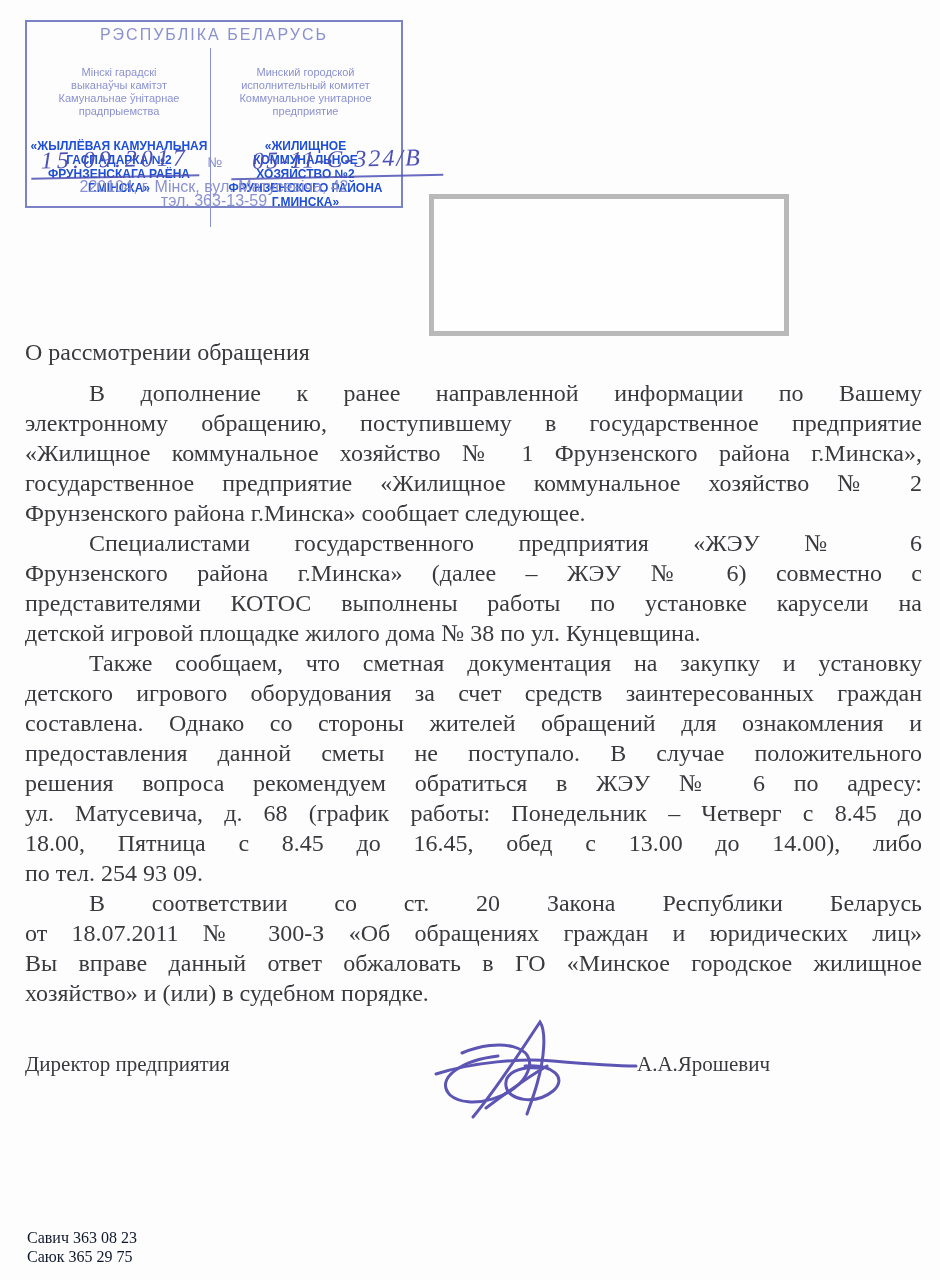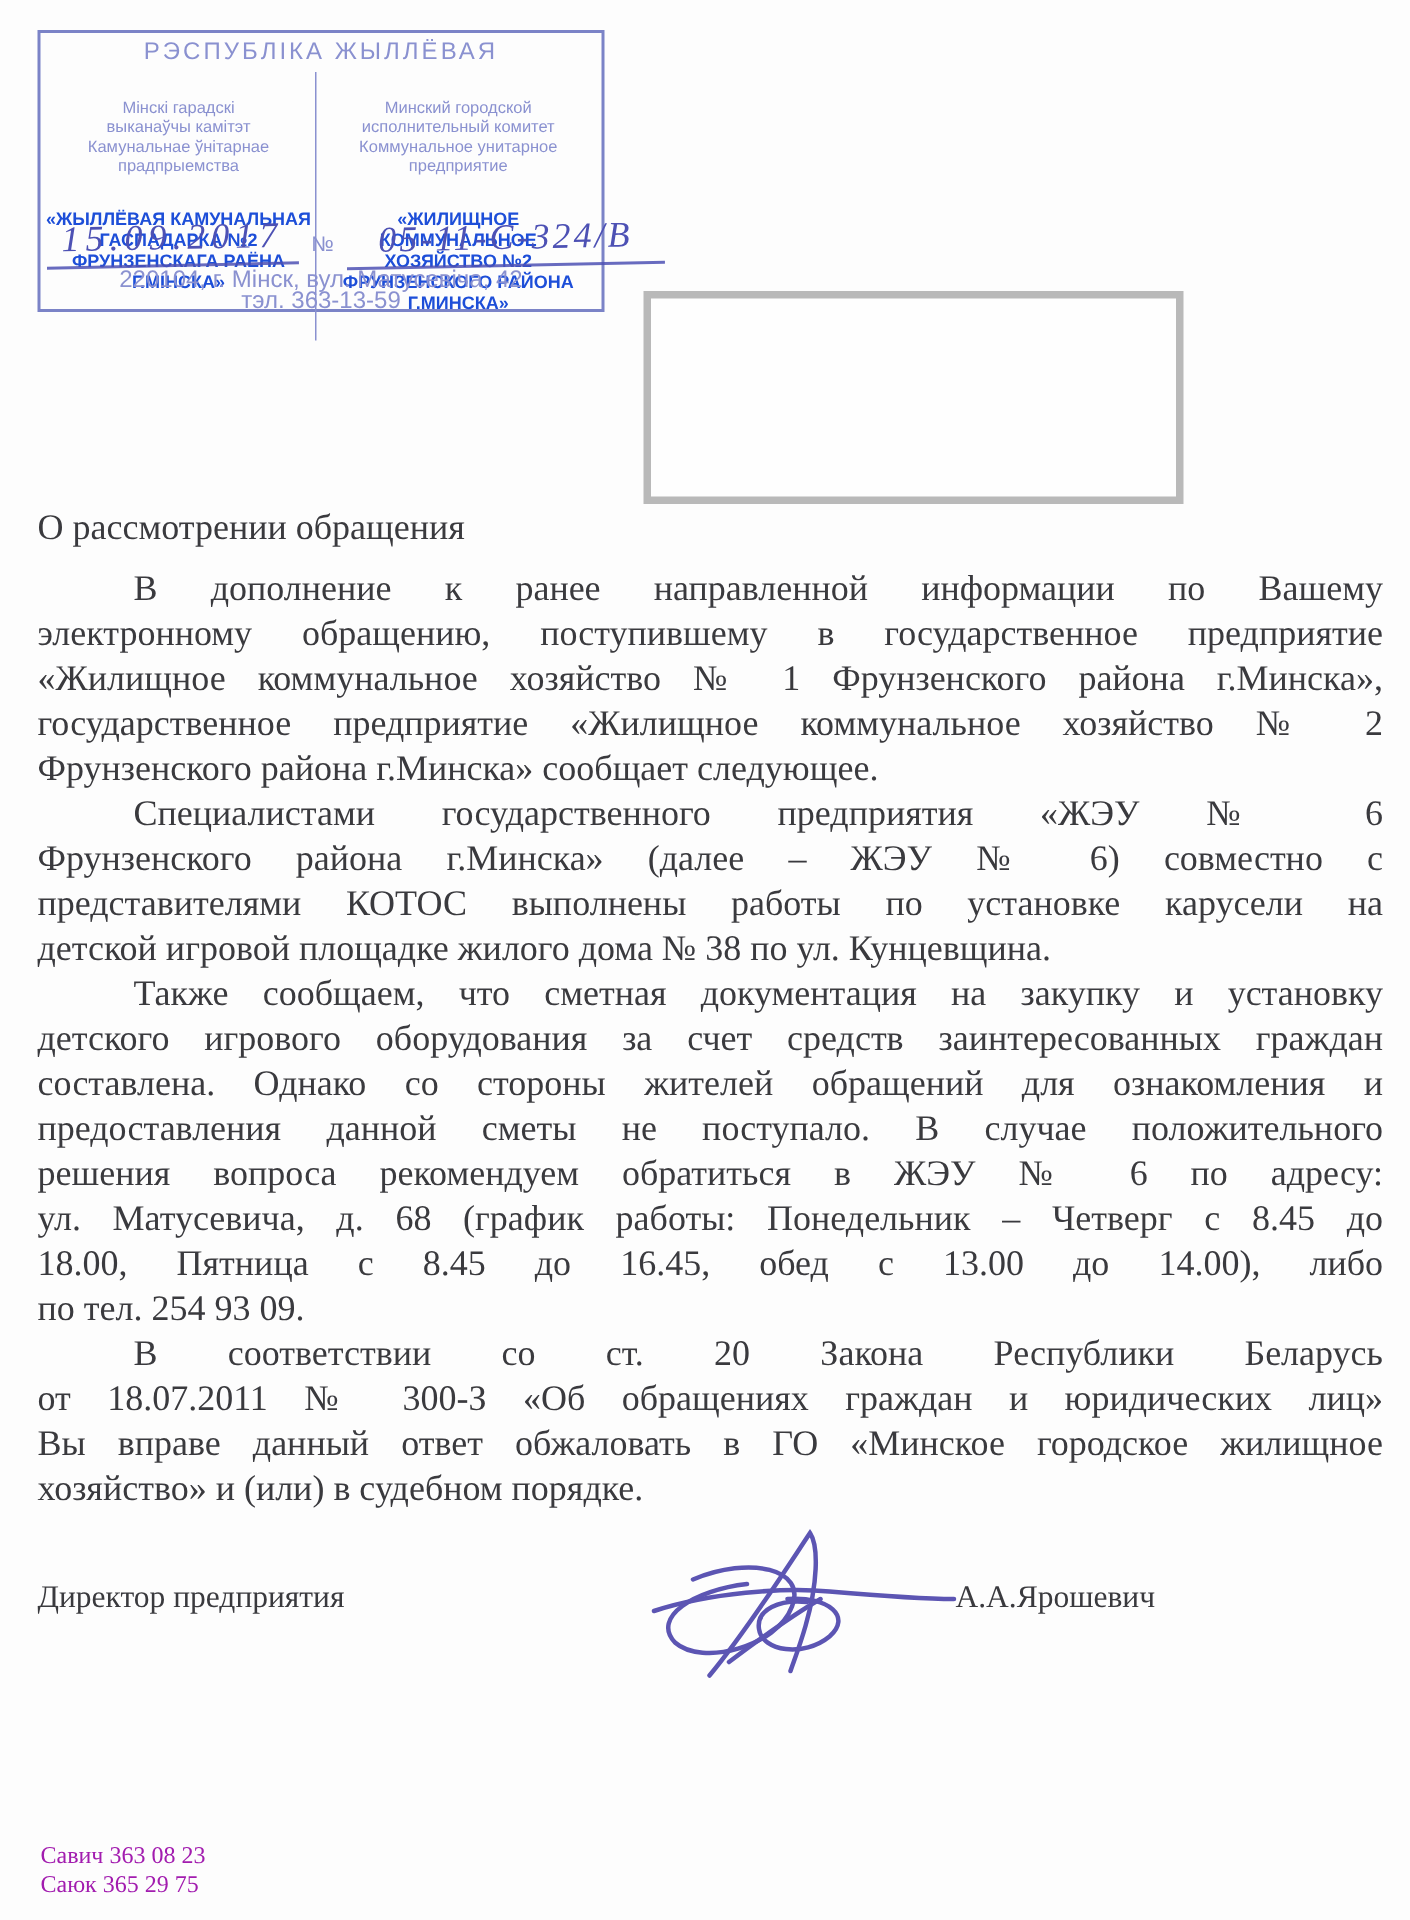--- a/index.html
+++ b/index.html
@@ -59,29 +59,29 @@
   .ln-first{ text-indent:64px; }
 
   
   .sig-row { position:absolute; left:25px; top:1051px; width:897px;
              font-size:21px; line-height:26px; }
   .sig-name { position:absolute; left:612px; top:0; }
   .signature-svg { position:absolute; left:428px; top:1016px; }
 
   
   .footer { position:absolute; left:27px; top:1228px;
-            font-size:16px; line-height:19px; color:#a21caf; }
+            font-size:16px; line-height:19px; color:#0f172a; }
 </style>
 </head>
 <body>
 
 <div class="page">
 
   <div class="stamp">
-    <div class="stamp-title">РЭСПУБЛІКА ЖЫЛЛЁВАЯ</div>
+    <div class="stamp-title">РЭСПУБЛІКА БЕЛАРУСЬ</div>
     <div class="stamp-cols">
       <div class="stamp-col left">
         <div class="stamp-auth">Мінскі гарадскі
 выканаўчы камітэт
 Камунальнае ўнітарнае
 прадпрыемства</div>
         <div class="stamp-org">«ЖЫЛЛЁВАЯ КАМУНАЛЬНАЯ
 ГАСПАДАРКА №2
 ФРУНЗЕНСКАГА РАЁНА
 Г.МІНСКА»</div>

